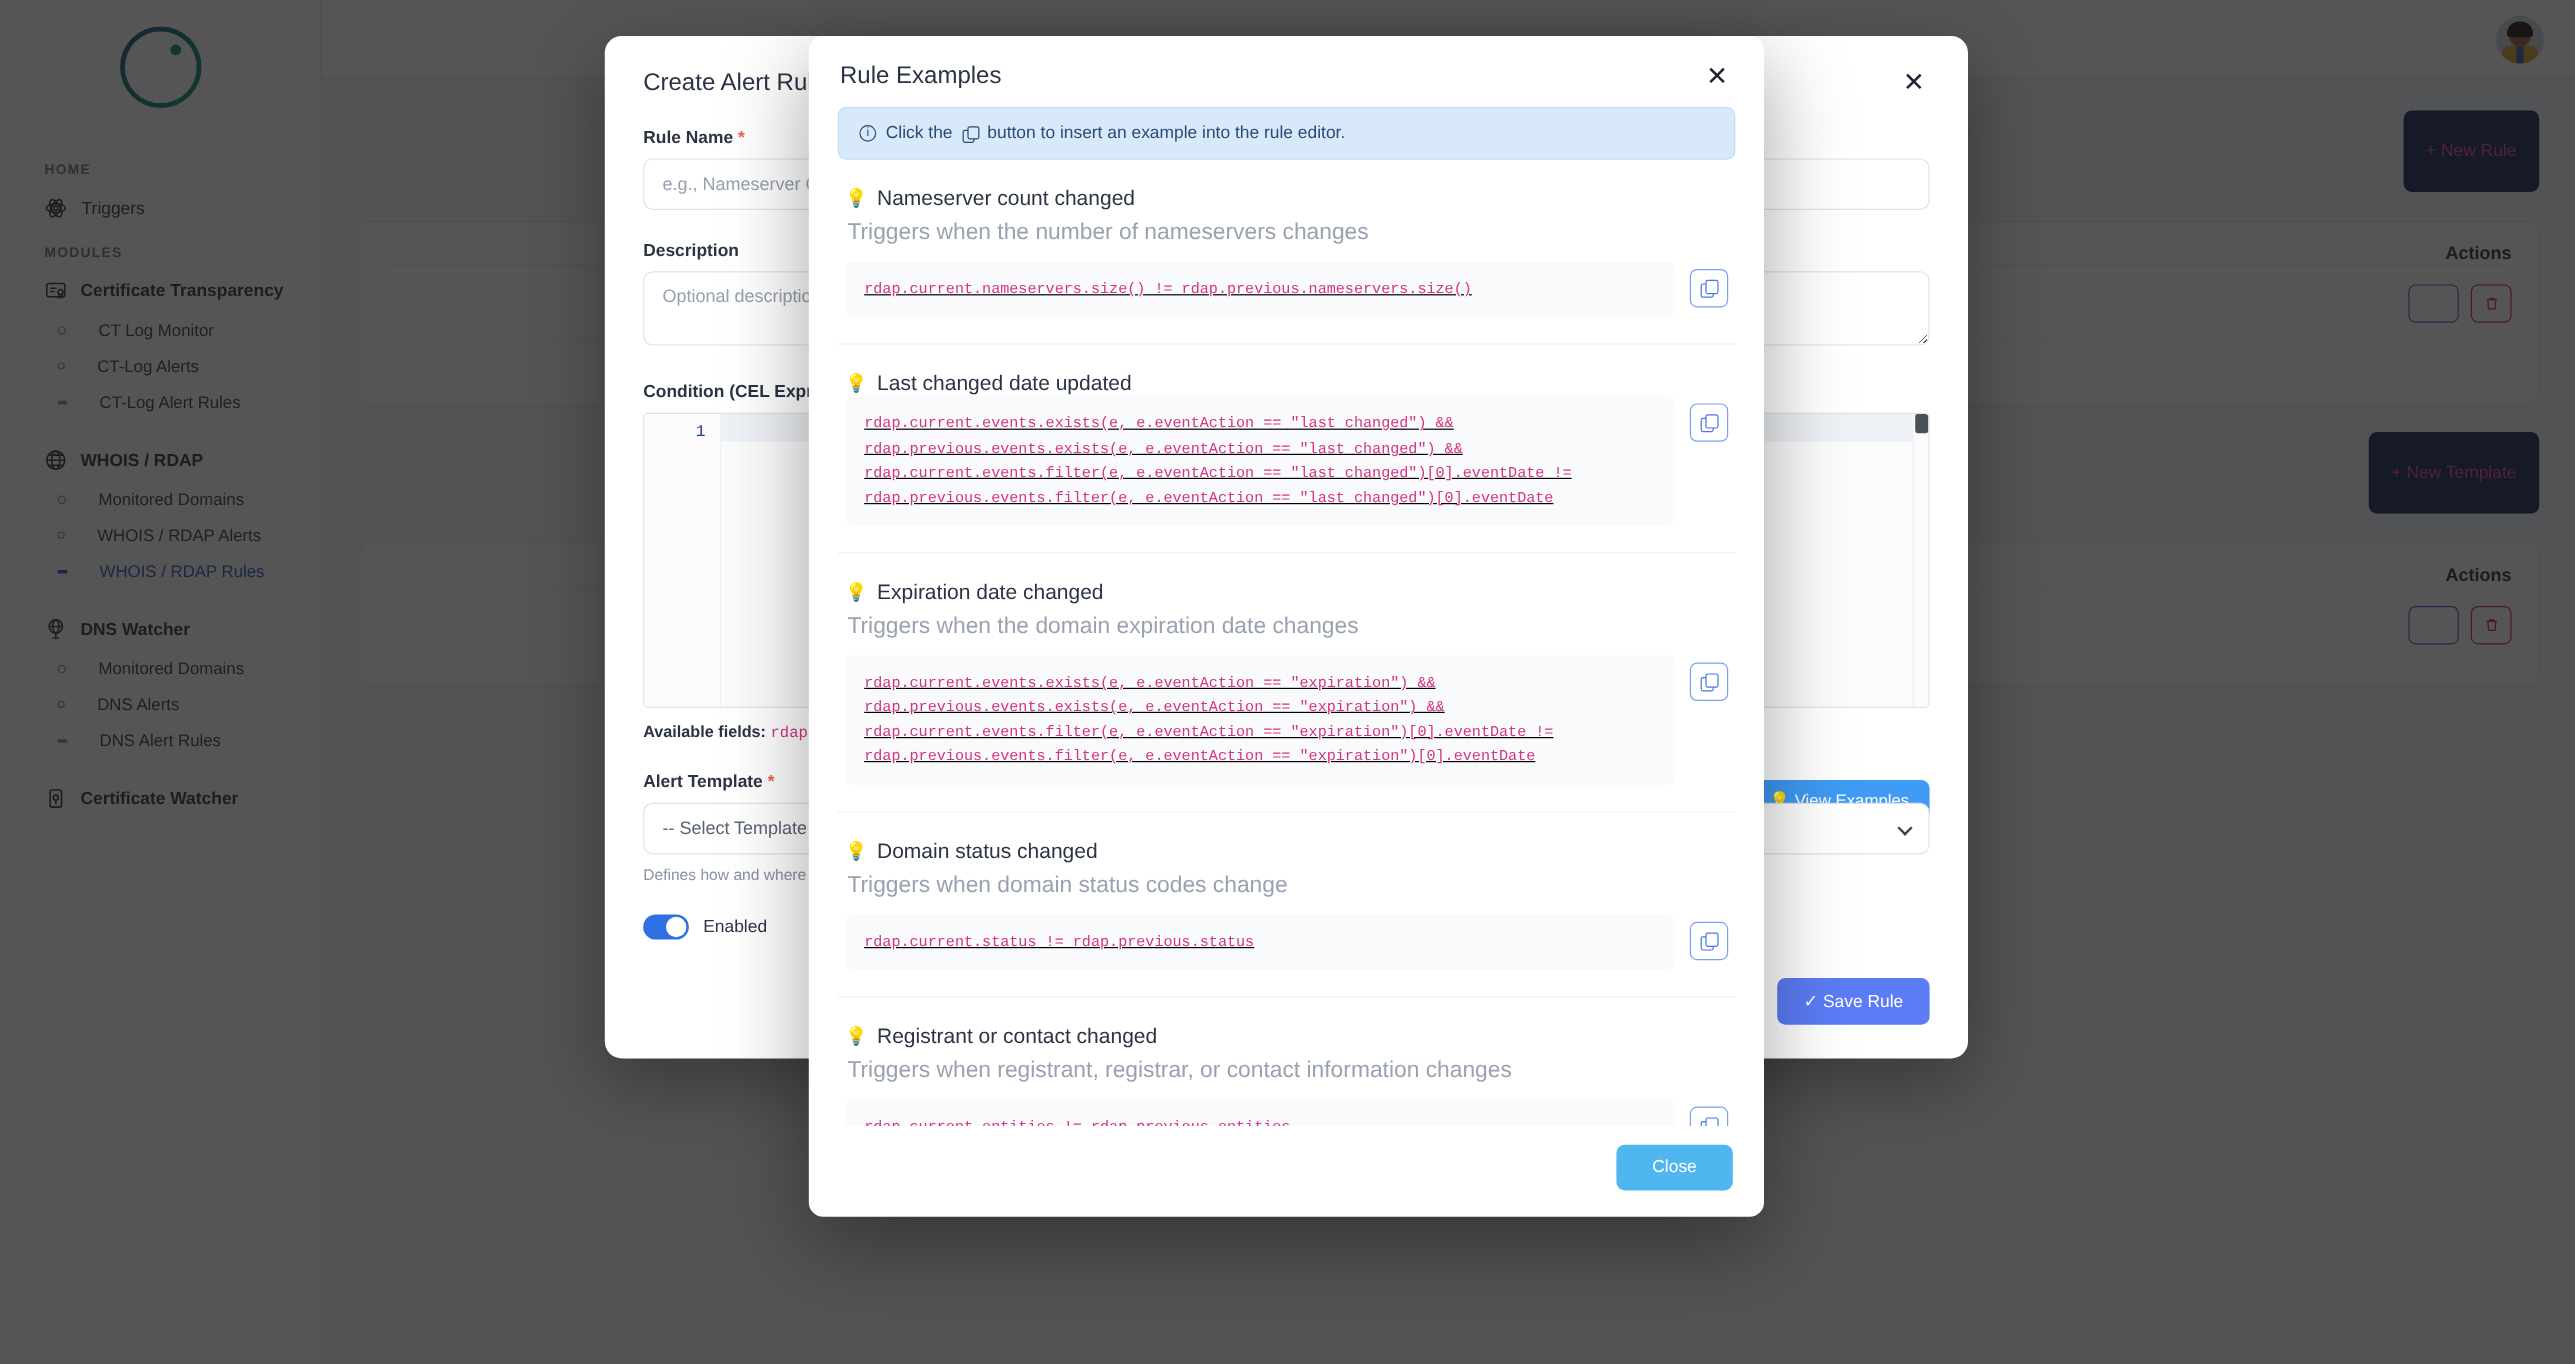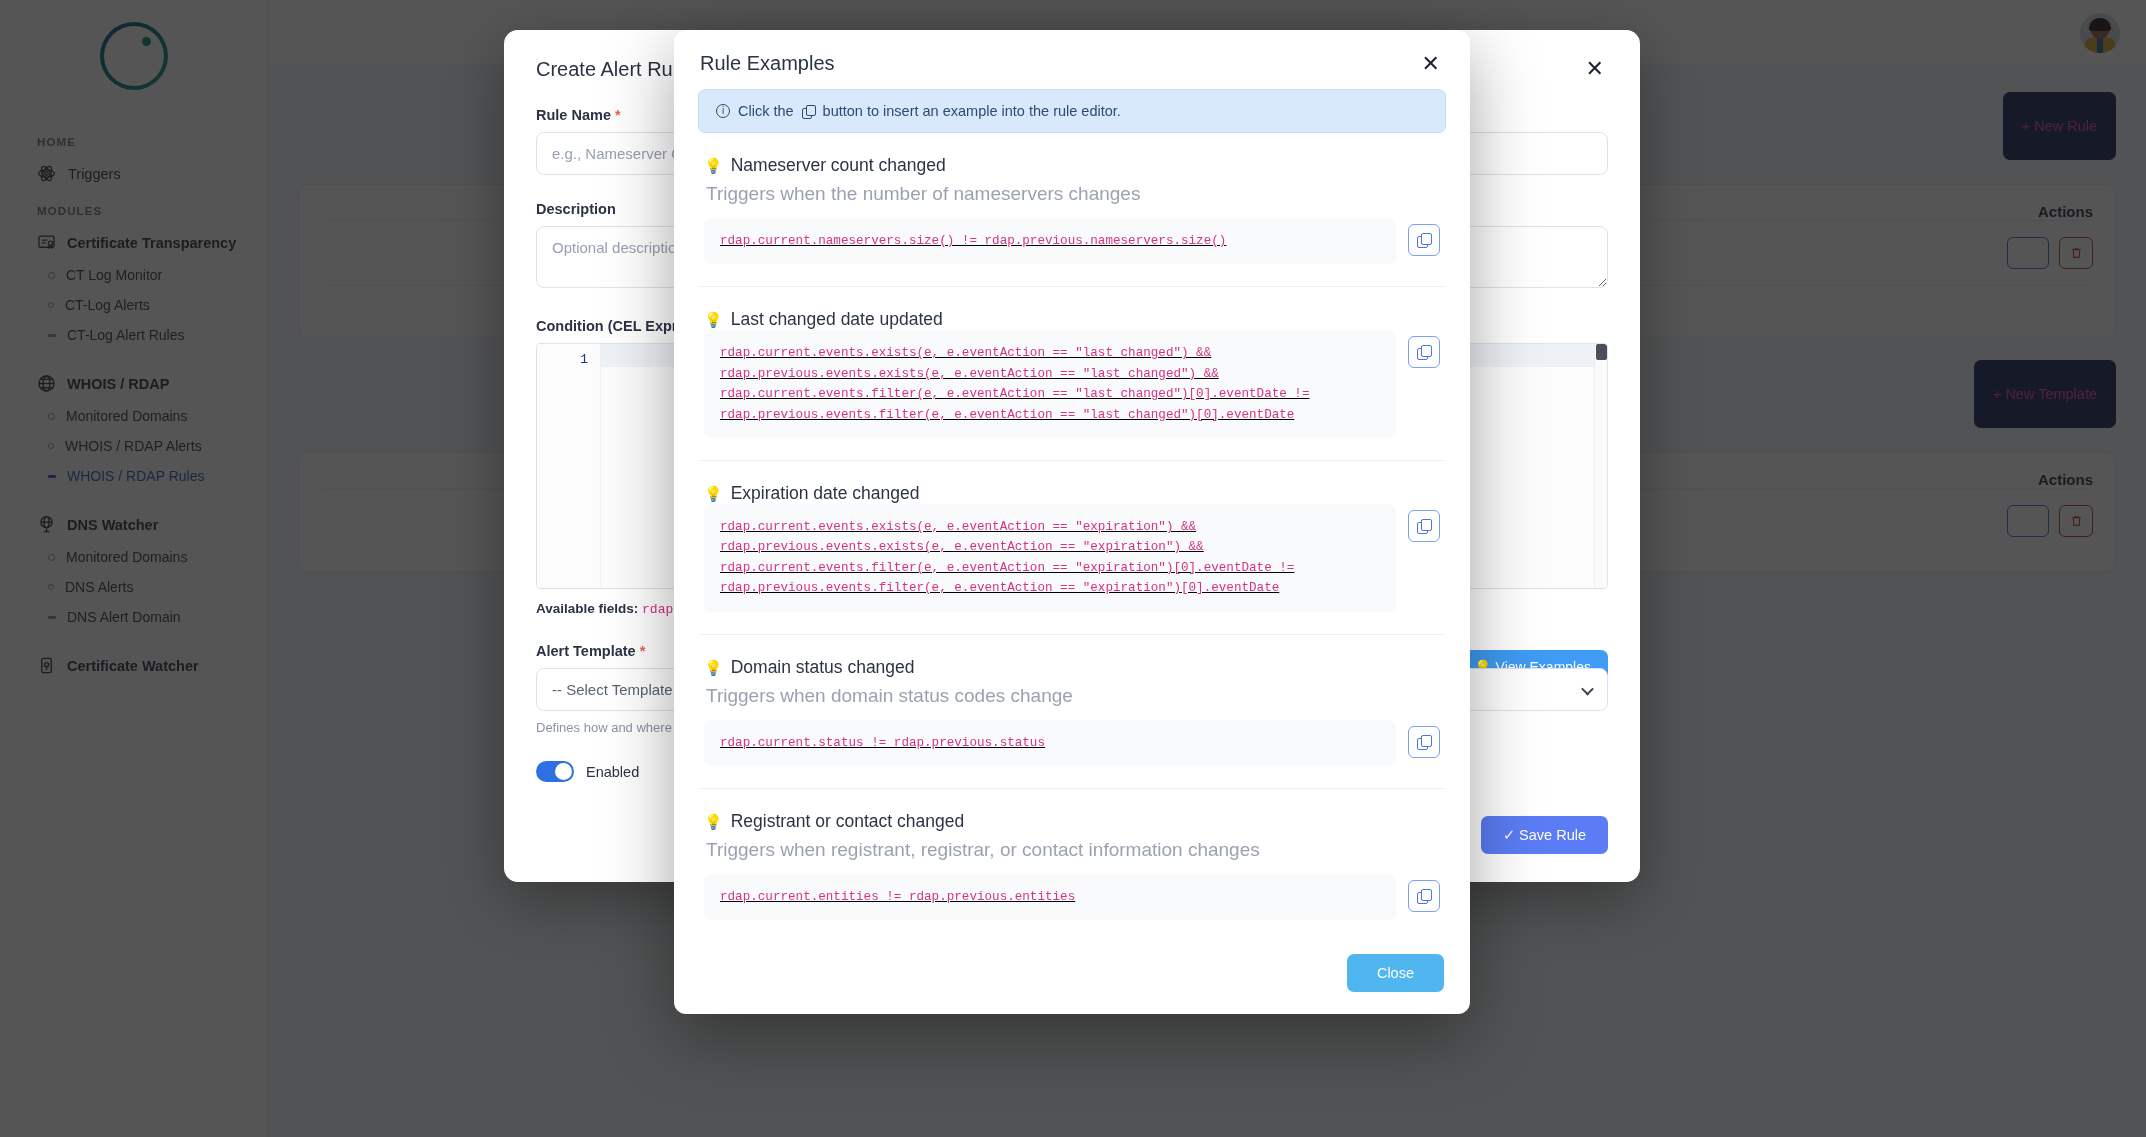--- a/index.html
+++ b/index.html
@@ -42,21 +42,21 @@
   .nav-section {
     font-size: 11.5px; font-weight: 700; color: #6e7687;
     letter-spacing: 1.1px; padding: 14px 0 8px 37px;
   }
   .nav-item {
     display: flex; align-items: center; gap: 12px;
     padding: 8px 0 8px 37px; font-size: 14.5px; color: #2f3747; cursor: pointer;
   }
   .nav-item.group { font-weight: 600; gap: 11px; }
   .nav-sub {
-    display: flex; align-items: center; gap: 11px;
+    display: flex; align-items: center; gap: 27px;
     padding: 7px 0 7px 48px; font-size: 14px; color: #3a4151; cursor: pointer;
   }
   .nav-sub.active { color: #3558c7; align-items: center; }
   .ico { width: 19px; height: 19px; flex: 0 0 19px; display:inline-block; }
   .bullet { width: 7px; height: 7px; border-radius: 50%; border: 1.4px solid #8b93a4; flex:0 0 7px; }
   .bullet.sm { width:6px;height:6px;flex:0 0 6px; }
   .bullet.sq { width:8px;height:3px;border-radius:1px;background:#8b93a4;border:none;flex:0 0 8px; }
   .nav-gap { height: 16px; }
 
   
@@ -341,21 +341,21 @@
         <div class="nav-sub">
           <span class="bullet"></span>
           <span>Monitored Domains</span>
         </div>
         <div class="nav-sub">
           <span class="bullet sm"></span>
           <span>DNS Alerts</span>
         </div>
         <div class="nav-sub">
           <span class="bullet sq"></span>
-          <span>DNS Alert Domain</span>
+          <span>DNS Alert Rules</span>
         </div>
         <div class="nav-gap"></div>
 
         <div class="nav-item group">
           <span class="ico">
             <svg width="19" height="19" viewBox="0 0 24 24" fill="none" stroke="#2f3747" stroke-width="1.7">
               <rect x="6" y="3" width="12" height="18" rx="2"></rect>
                 <circle cx="12" cy="11" r="2.6"></circle>
               <line x1="12" y1="14" x2="12" y2="18"></line>
             </svg>
@@ -516,20 +516,21 @@
             <span class="copy-glyph"></span>
           </button>
         </div>
       </div>
 
       <div class="ex-card">
         <div class="ex-card-head">
           <span class="bulb">💡</span>
           <span class="ex-name">Expiration date changed</span>
         </div>
+        <div class="ex-desc">Triggers when the domain expiration date changes</div>
         <div class="ex-coderow">
           <div class="ex-code">rdap.current.events.exists(e, e.eventAction == "expiration") &amp;&amp;
 rdap.previous.events.exists(e, e.eventAction == "expiration") &amp;&amp;
 rdap.current.events.filter(e, e.eventAction == "expiration")[0].eventDate !=
 rdap.previous.events.filter(e, e.eventAction == "expiration")[0].eventDate</div>
           <button class="copy-btn">
             <span class="copy-glyph"></span>
           </button>
         </div>
       </div>

